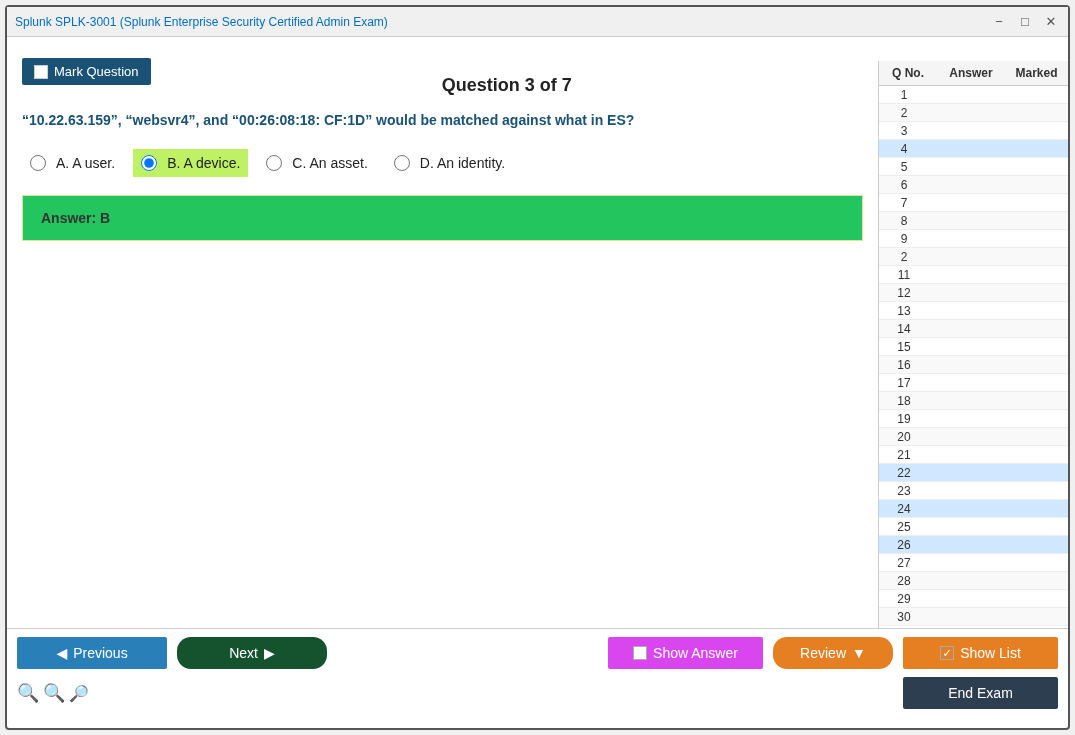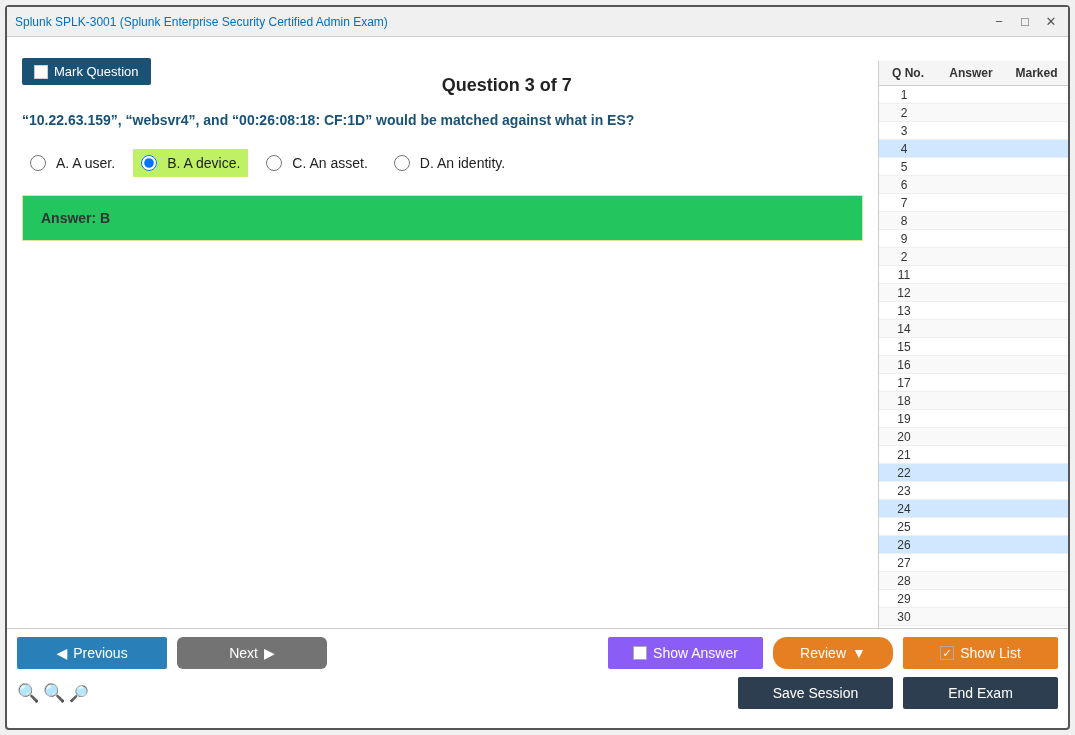--- a/index.html
+++ b/index.html
@@ -200,35 +200,35 @@
       font-size: 14px;
       cursor: pointer;
       display: flex;
       align-items: center;
       gap: 6px;
       border-radius: 2px;
       min-width: 150px;
       justify-content: center;
     }
     .btn-next {
-      background: #737373;
+      background: #14532d;
       color: #fff;
       border: none;
       padding: 8px 18px;
       font-size: 14px;
       cursor: pointer;
       display: flex;
       align-items: center;
       gap: 6px;
-      border-radius: 6px;
+      border-radius: 14px;
       min-width: 150px;
       justify-content: center;
     }
     .btn-show-answer {
-      background: #8b5cf6;
+      background: #d946ef;
       color: #fff;
       border: none;
       padding: 8px 18px;
       font-size: 14px;
       cursor: pointer;
       display: flex;
       align-items: center;
       gap: 6px;
       border-radius: 2px;
       min-width: 155px;
@@ -556,21 +556,18 @@
         <span>Show List</span>
       </button>
     </div>
     <div class="action-row">
       <div class="zoom-icons">
         <span class="zoom-icon">🔍</span>
         <span class="zoom-icon">🔍</span>
         <span class="zoom-icon" style="font-size:16px;">🔎</span>
       </div>
       <div class="spacer"></div>
-      <button class="btn-save">
-        <span>Save Session</span>
-      </button>
       <button class="btn-end">
         <span>End Exam</span>
       </button>
     </div>
   </div>
 </div>
 
 </body></html>

